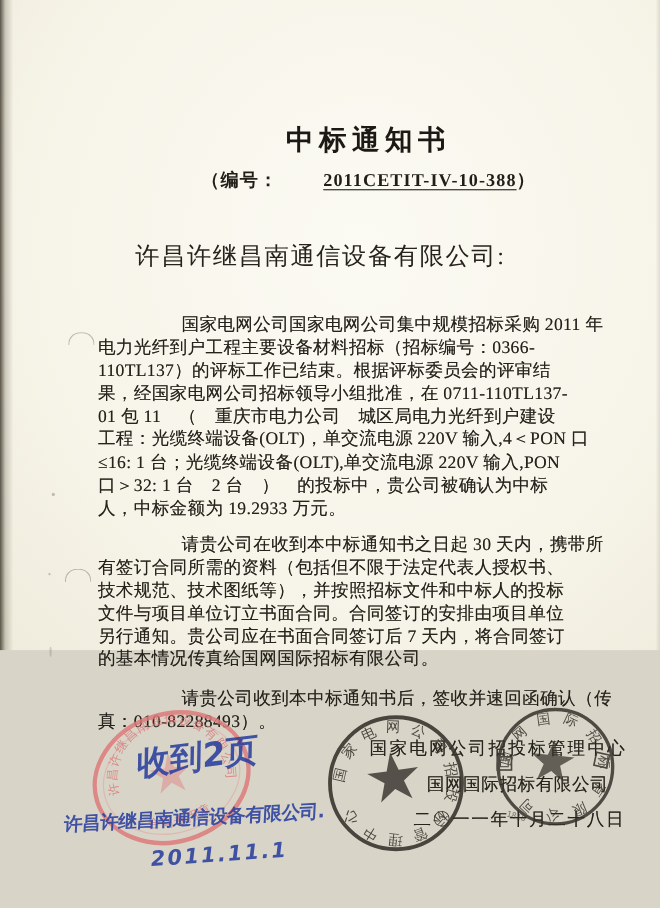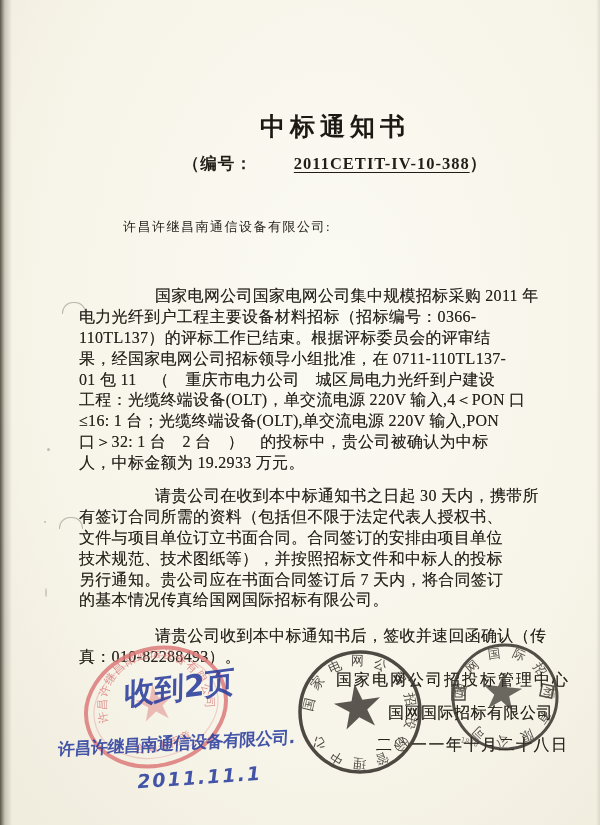--- a/index.html
+++ b/index.html
@@ -1,35 +1,35 @@
 <!DOCTYPE html>
 <html><head>
 <meta charset="utf-8">
 <style>
   html,body{margin:0;padding:0;width:600px;height:825px;overflow:hidden;background:#d8d5c8;}
-  .page{position:absolute;inset:0;width:600px;height:825px;
+  .page{position:absolute;inset:0;width:600px;height:591px;
     background:radial-gradient(ellipse at 55% 38%, #fbfaf3 0%, #f7f4e9 60%, #efecdd 100%);
     font-family:"Liberation Serif","DejaVu Serif",serif;color:#26231d;}
   .edge-left{position:absolute;left:0;top:0;bottom:0;width:12px;
     background:linear-gradient(to right, rgba(62,58,45,.85) 0%, rgba(105,100,80,.30) 40%, rgba(160,155,130,0) 100%);}
   .edge-right{position:absolute;right:0;top:0;bottom:0;width:4px;
     background:linear-gradient(to left, rgba(120,115,95,.18), rgba(120,115,95,0));}
   .punch{position:absolute;width:22px;height:11px;border:1.5px solid #9a978a;border-bottom:none;
     border-radius:11px 11px 0 0;opacity:.65;background:transparent;}
   .punch-1{left:62px;top:302px;}
   .punch-2{left:59px;top:517px;}
   .speck{position:absolute;background:#8a877a;border-radius:50%;opacity:.5;}
   .title{position:absolute;left:85px;top:110px;width:500px;text-align:center;
     font-size:25px;font-weight:bold;letter-spacing:5px;color:#1c1914;}
   .docnum{position:absolute;left:85px;top:153px;width:500px;text-align:center;
     font-size:16.5px;font-weight:bold;letter-spacing:1px;color:#211e18;white-space:nowrap;}
   .docnum .u{text-decoration:underline;text-underline-offset:3px;margin-left:41px;}
-  .addressee{position:absolute;left:123px;top:218px;font-size:13px;letter-spacing:1.5px;
+  .addressee{position:absolute;left:123px;top:218px;font-size:22px;letter-spacing:1.5px;
     color:#26231d;white-space:nowrap;}
-  .para{position:absolute;left:79px;width:480px;}
+  .para{position:absolute;left:89px;width:480px;}
   .p1{top:286px;}
   .p2{top:486px;}
   .p3{top:614px;margin-top:12px;}
   .ln{height:20.9px;line-height:20.9px;font-size:16px;letter-spacing:.3px;white-space:nowrap;
     color:#26231d;text-shadow:0 0 .4px rgba(40,36,28,.55);}
   .indent{padding-left:76px;}
   .sig{position:absolute;font-size:16px;white-space:nowrap;color:#26231d;
     text-shadow:0 0 .4px rgba(40,36,28,.5);}
   .sig1{left:336px;top:670px;letter-spacing:2px;}
   .sig2{left:388px;top:703px;letter-spacing:.5px;}
@@ -68,22 +68,22 @@
     <div class="ln">01 包 11　（　重庆市电力公司　城区局电力光纤到户建设</div>
     <div class="ln">工程：光缆终端设备(OLT)，单交流电源 220V 输入,4＜PON 口</div>
     <div class="ln">≤16: 1 台；光缆终端设备(OLT),单交流电源 220V 输入,PON</div>
     <div class="ln">口＞32: 1 台　2 台　）　的投标中，贵公司被确认为中标</div>
     <div class="ln">人，中标金额为 19.2933 万元。</div>
   </div>
 
   <div class="para p2">
     <div class="ln indent">请贵公司在收到本中标通知书之日起 30 天内，携带所</div>
     <div class="ln">有签订合同所需的资料（包括但不限于法定代表人授权书、</div>
+    <div class="ln">技术规范、技术图纸等），并按照招标文件和中标人的投标</div>
     <div class="ln">文件与项目单位订立书面合同。合同签订的安排由项目单位</div>
-    <div class="ln">技术规范、技术图纸等），并按照招标文件和中标人的投标</div>
     <div class="ln">另行通知。贵公司应在书面合同签订后 7 天内，将合同签订</div>
     <div class="ln">的基本情况传真给国网国际招标有限公司。</div>
   </div>
 
   <div class="para p3">
     <div class="ln indent">请贵公司收到本中标通知书后，签收并速回函确认（传</div>
     <div class="ln">真：010-82288493）。</div>
   </div>
 
   <div class="sig sig1">国家电网公司招投标管理中心</div>

